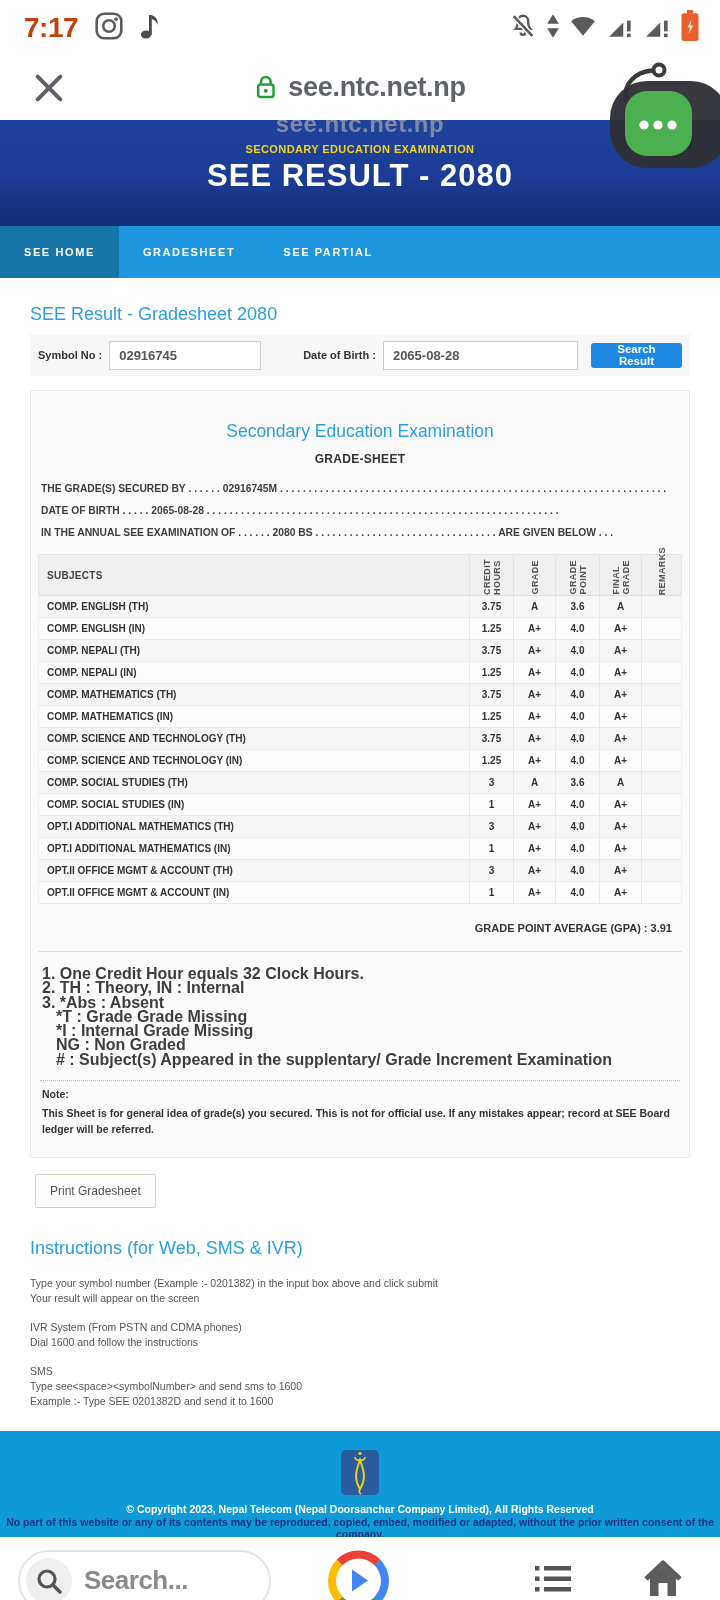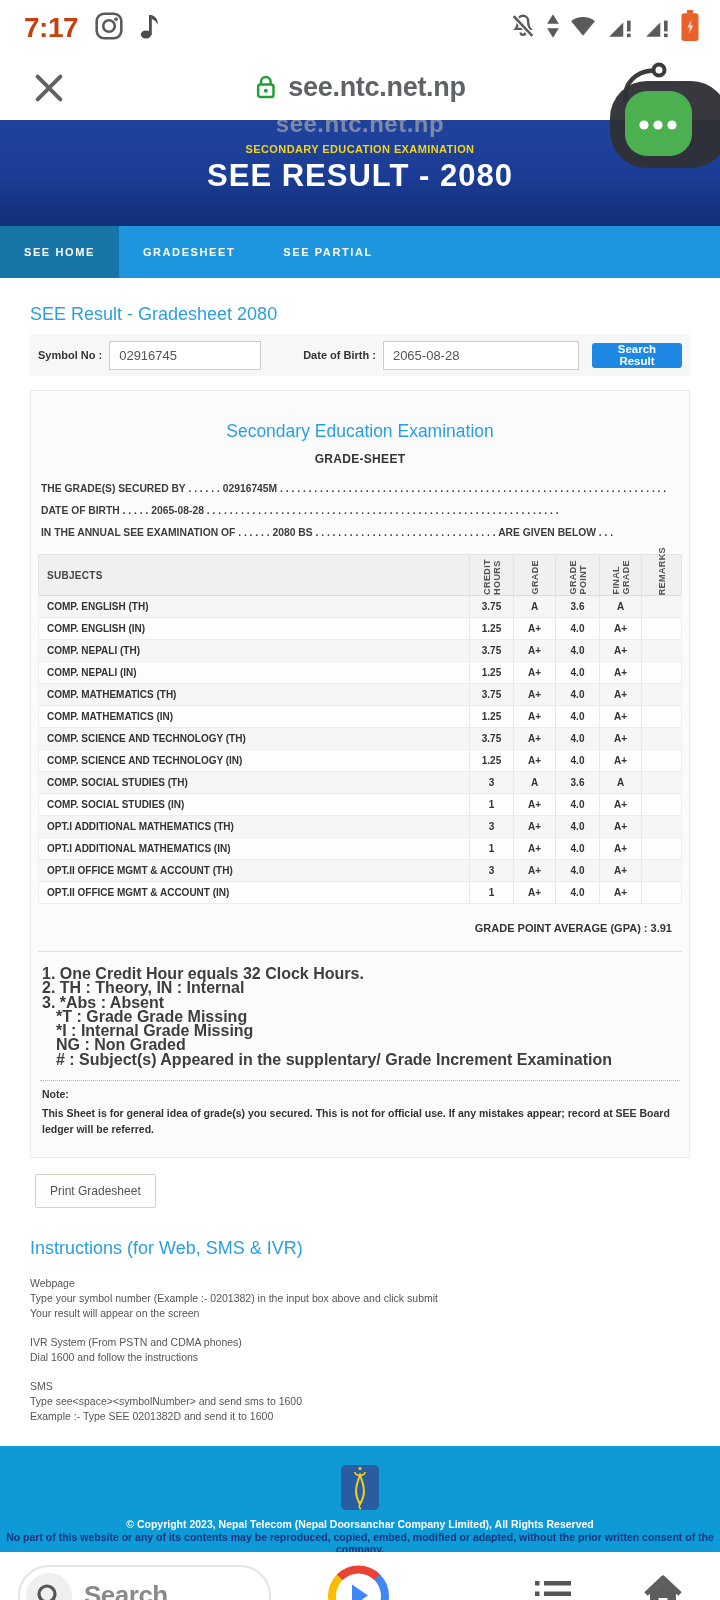--- a/index.html
+++ b/index.html
@@ -29,21 +29,21 @@
 
   
   .nav { height:52px; background:#1e96df; display:flex; }
   .tab { padding:0 24px; line-height:52px; color:#fff; font-size:11px; font-weight:700; letter-spacing:1.6px; cursor:pointer; }
   .tab.active { background:#1875a8; }
 
   
   .page-heading { margin:26px 30px 0; color:#2a9fe0; font-size:18px; font-weight:500; }
   .form-bar { margin:9px 30px 0; height:42px; background:#f7f7f7; display:flex; align-items:center; padding:0 8px; }
   .form-label { font-size:11px; font-weight:700; color:#333; white-space:nowrap; }
-  .form-input { height:29px; border:1px solid #ccc; background:#fff; font-family:inherit; font-size:13px; color:#555; padding:0 9px; }
+  .form-input { height:29px; border:1px solid #ccc; background:#fff; font-family:inherit; font-size:13px; color:#555; padding:0 9px;font-weight:bold; }
   .inp-symbol { width:152px; margin-left:7px; }
   .lbl-dob { margin-left:42px; }
   .inp-dob { width:214px; margin-left:7px; }
   .search-btn { margin-left:13px; height:25px; padding:0 13px; background:#1e88e5; color:#fff; border:none; border-radius:3px; font-family:inherit; font-size:11.5px; font-weight:600; cursor:pointer; }
 
   
   .panel { margin:14px 30px 0; background:#fbfbfb; border:1px solid #ececec; padding:30px 7px 20px; }
   .org-title { text-align:center; color:#2a9fe0; font-size:17.5px; font-weight:500; }
   .doc-title { text-align:center; color:#333; font-size:12px; font-weight:700; margin-top:10px; letter-spacing:0.3px; }
   .intro { margin-top:12px; }
@@ -385,21 +385,20 @@
     <div class="note-text">This Sheet is for general idea of grade(s) you secured. This is not for official use. If any mistakes appear; record at SEE Board ledger will be referred.</div>
   </div>
 
   <button class="print-btn">Print Gradesheet</button>
 
   
   <div class="instructions">
     <div class="instr-heading">Instructions (for Web, SMS &amp; IVR)</div>
     <div class="instr-body">
         <div class="instr-sec">
-          <div class="instr-line">Webpage</div>
           <div class="instr-line">Type your symbol number (Example :- 0201382) in the input box above and click submit</div>
           <div class="instr-line">Your result will appear on the screen</div>
         </div>
         <div class="instr-sec">
           <div class="instr-line">IVR System (From PSTN and CDMA phones)</div>
           <div class="instr-line">Dial 1600 and follow the instructions</div>
         </div>
         <div class="instr-sec">
           <div class="instr-line">SMS</div>
           <div class="instr-line">Type see&lt;space&gt;&lt;symbolNumber&gt; and send sms to 1600</div>

